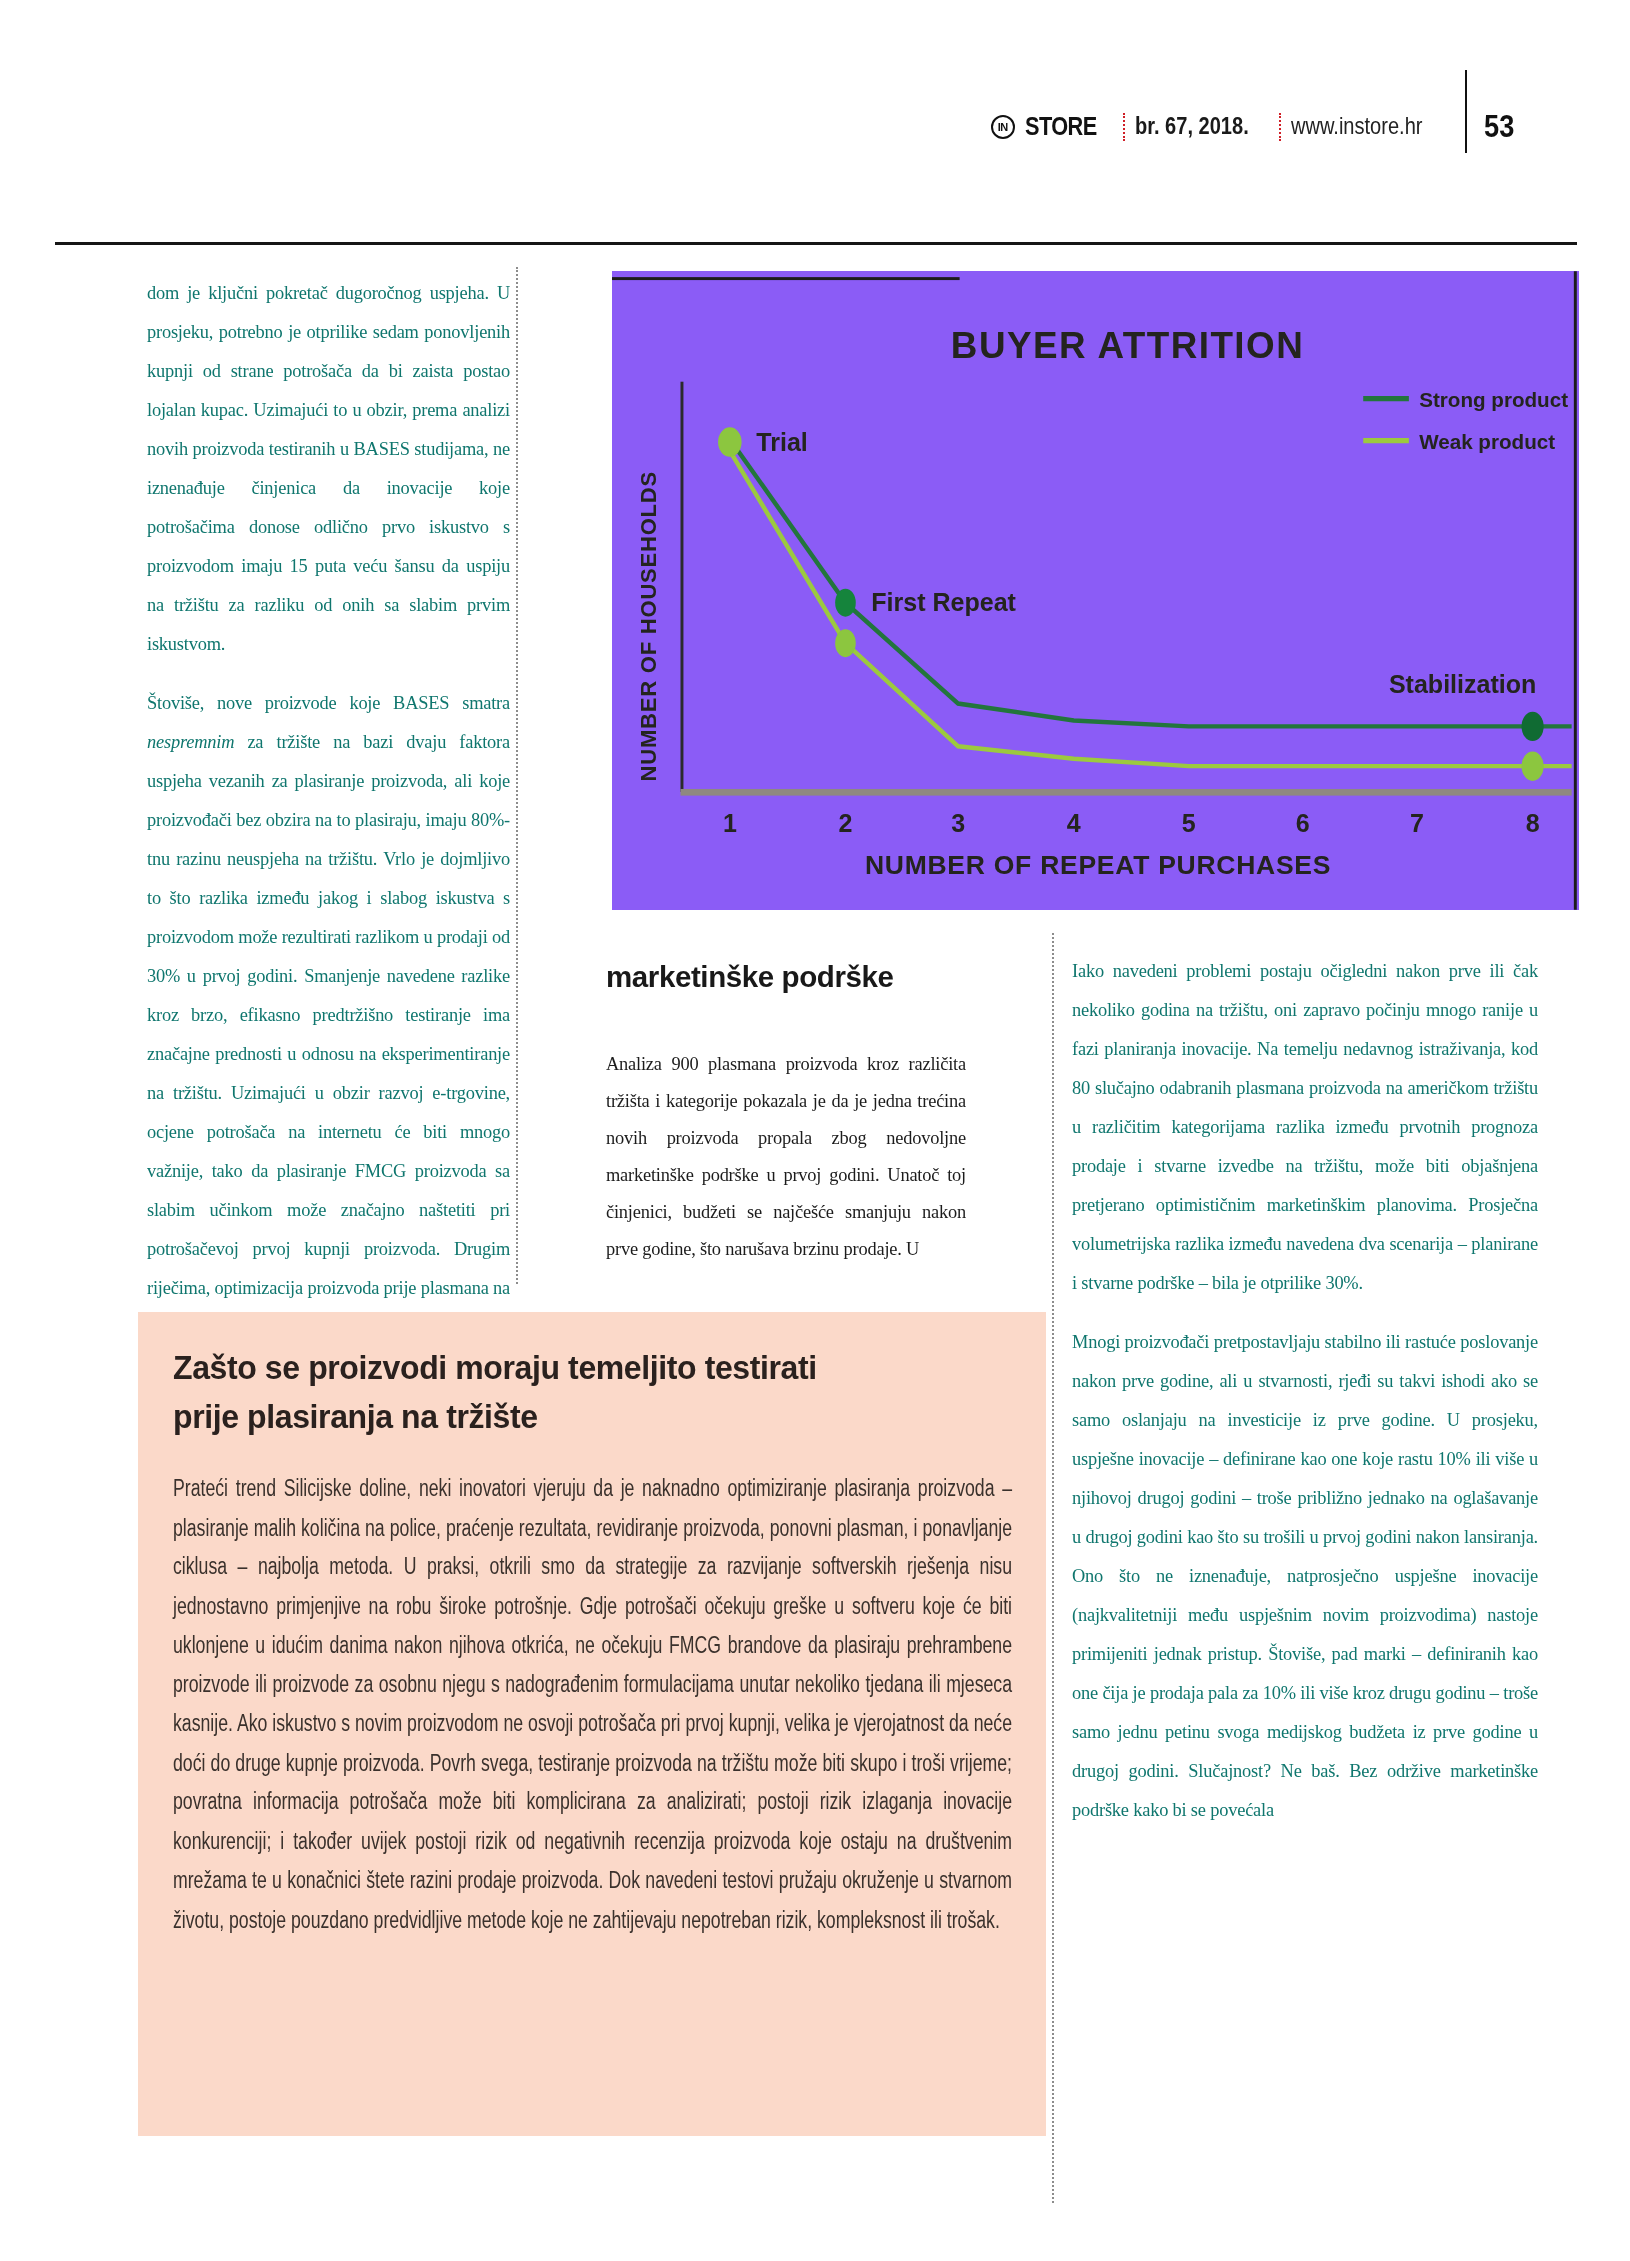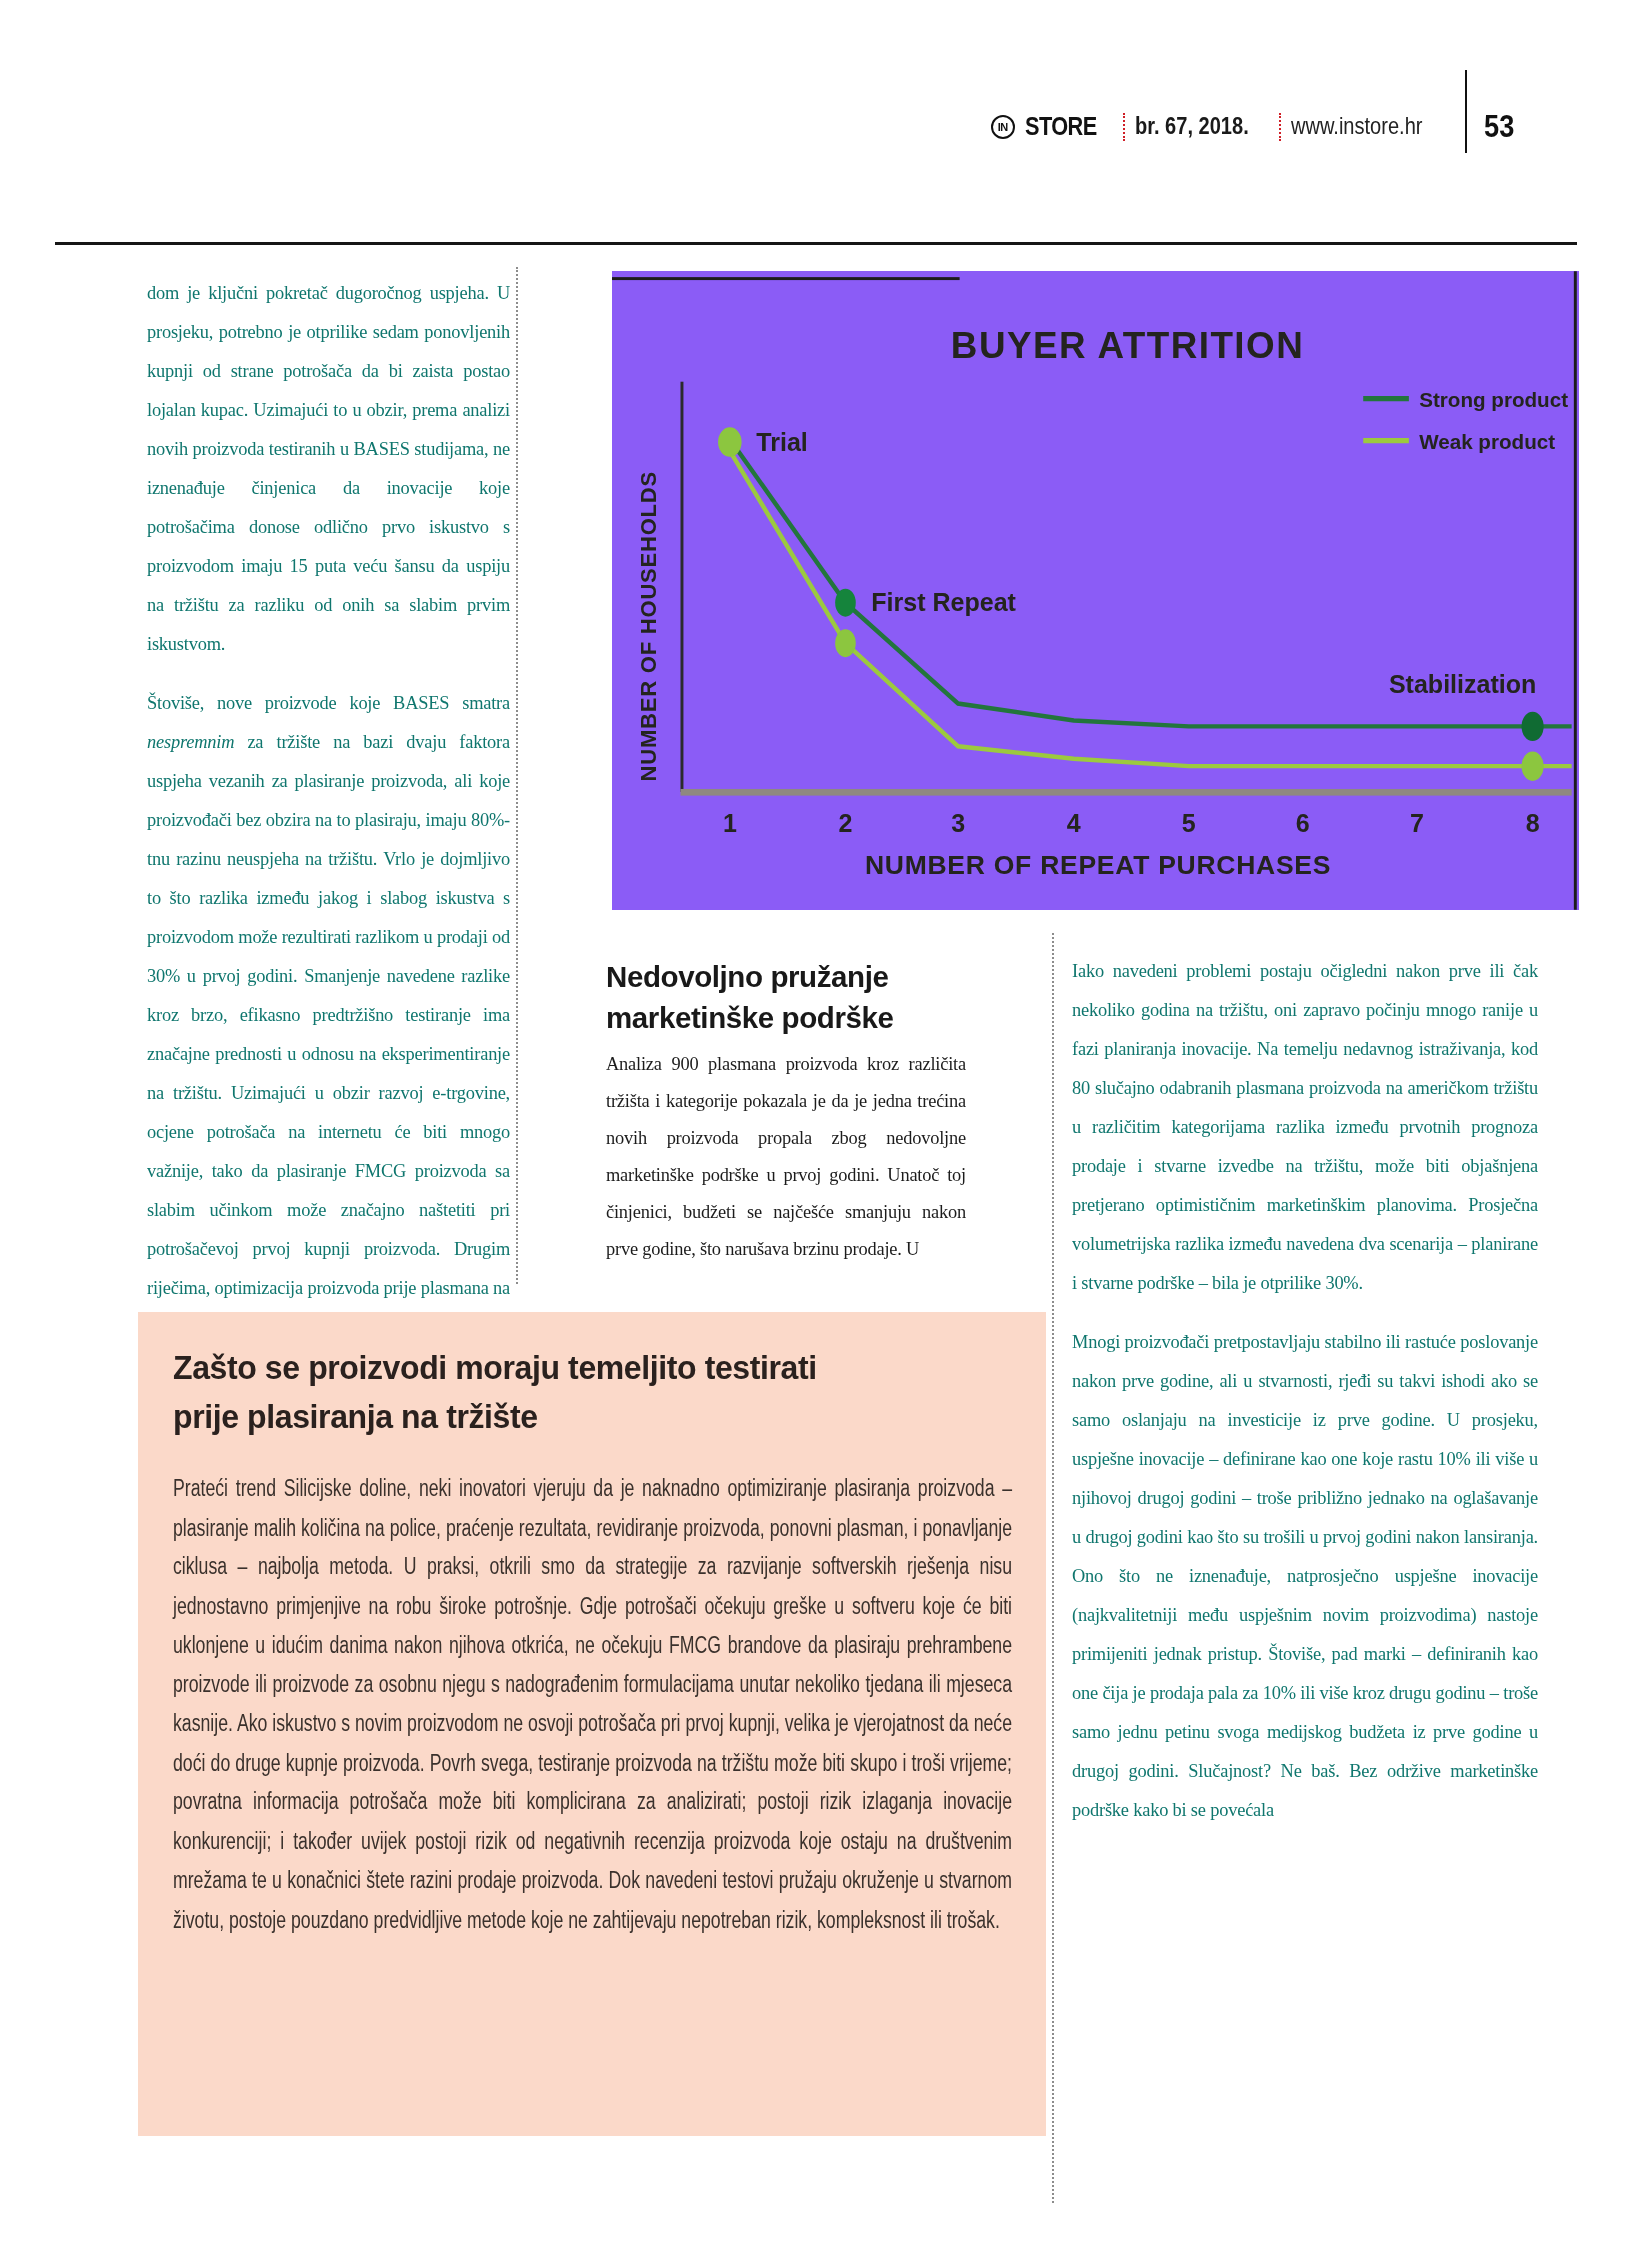--- a/index.html
+++ b/index.html
@@ -105,21 +105,20 @@
       <ellipse cx="1250" cy="618" rx="15" ry="20" fill="#106b33"></ellipse>
       <ellipse cx="1250" cy="672" rx="15" ry="20" fill="#8cc63f"></ellipse>
 
       <text x="196" y="244" font-size="34" font-weight="bold" fill="#2f2f2d">Trial</text>
       <text x="352" y="462" font-size="34" font-weight="bold" fill="#2f2f2d">First Repeat</text>
       <text x="1155" y="572" font-size="34" font-weight="bold" fill="#2f2f2d" text-anchor="middle">Stabilization</text>
     </svg>
   </div>
 
   <div class="mid-heading">
-    <div>Nedovoljno pružanje</div>
     <div>marketinške podrške</div>
   </div>
   <div class="mid-body">
     <p>Analiza 900 plasmana proizvoda kroz različita tržišta i kategorije pokazala je da je jedna trećina novih proizvoda propala zbog nedovoljne marketinške podrške u prvoj godini. Unatoč toj činjenici, budžeti se najčešće smanjuju nakon prve godine, što narušava brzinu prodaje. U</p>
   </div>
 
   <div class="col3 serif-col">
     <p>Iako navedeni problemi postaju očigledni nakon prve ili čak nekoliko godina na tržištu, oni zapravo počinju mnogo ranije u fazi planiranja inovacije. Na temelju nedavnog istraživanja, kod 80 slučajno odabranih plasmana proizvoda na američkom tržištu u različitim kategorijama razlika između prvotnih prognoza prodaje i stvarne izvedbe na tržištu, može biti objašnjena pretjerano optimističnim marketinškim planovima. Prosječna volumetrijska razlika između navedena dva scenarija – planirane i stvarne podrške – bila je otprilike 30%.</p>
     <p>Mnogi proizvođači pretpostavljaju stabilno ili rastuće poslovanje nakon prve godine, ali u stvarnosti, rjeđi su takvi ishodi ako se samo oslanjaju na investicije iz prve godine. U prosjeku, uspješne inovacije – definirane kao one koje rastu 10% ili više u njihovoj drugoj godini – troše približno jednako na oglašavanje u drugoj godini kao što su trošili u prvoj godini nakon lansiranja. Ono što ne iznenađuje, natprosječno uspješne inovacije (najkvalitetniji među uspješnim novim proizvodima) nastoje primijeniti jednak pristup. Štoviše, pad marki – definiranih kao one čija je prodaja pala za 10% ili više kroz drugu godinu – troše samo jednu petinu svoga medijskog budžeta iz prve godine u drugoj godini. Slučajnost? Ne baš. Bez održive marketinške podrške kako bi se povećala</p>
   </div>

